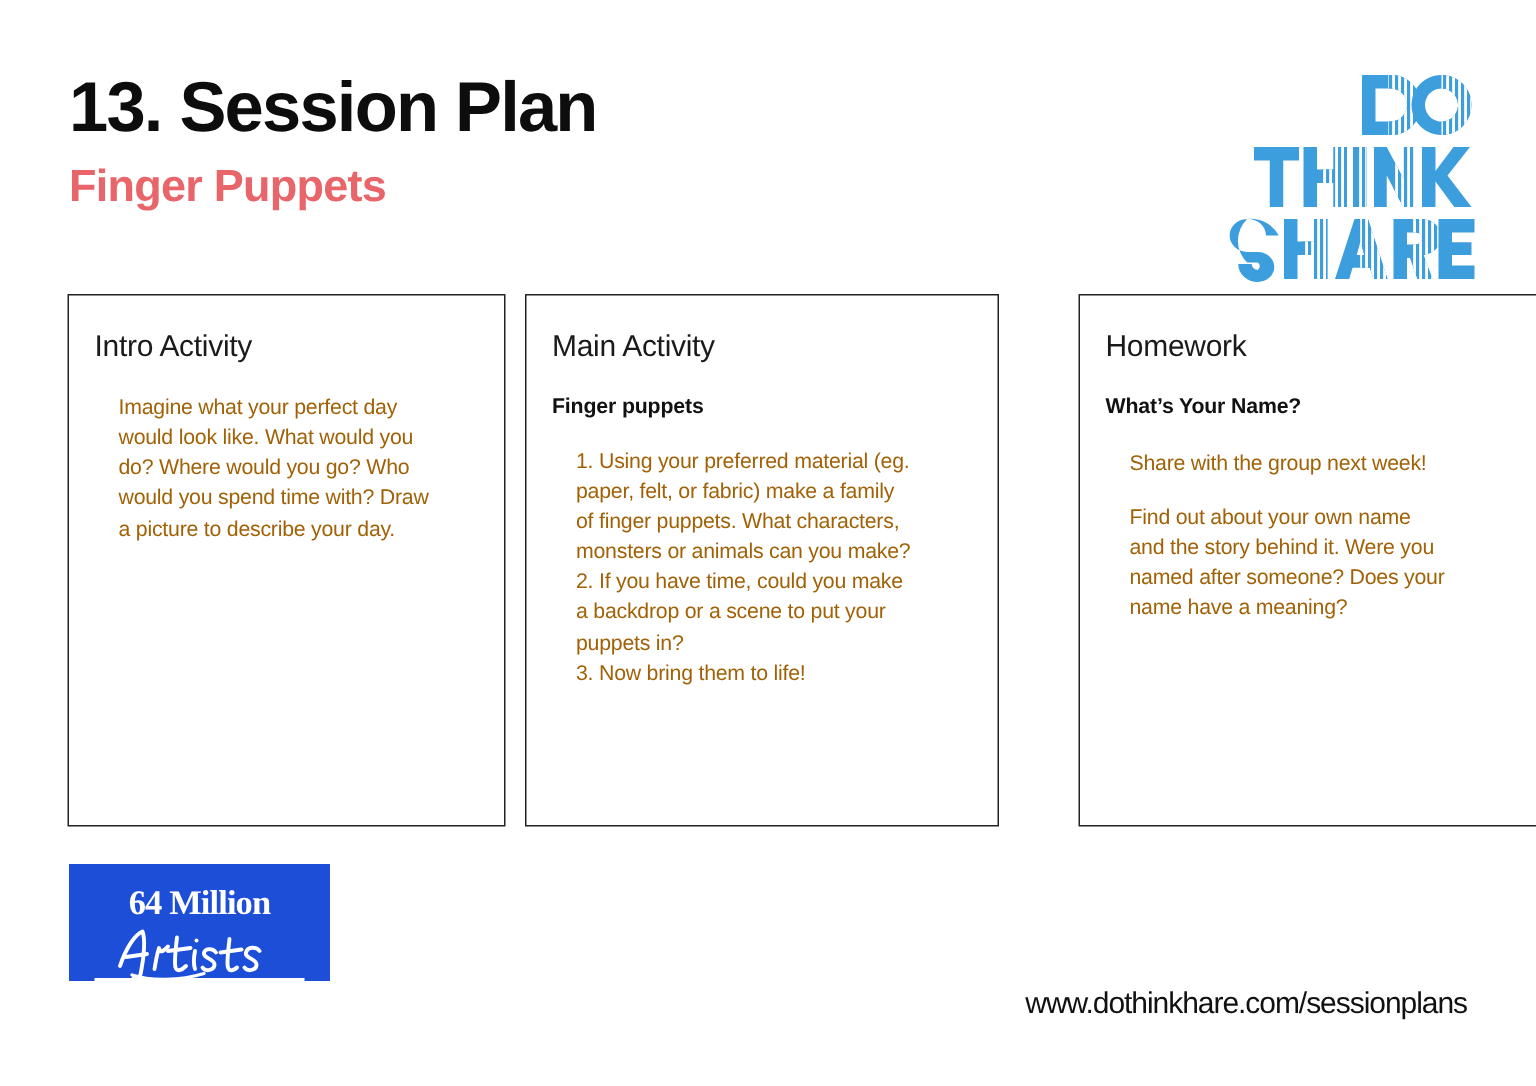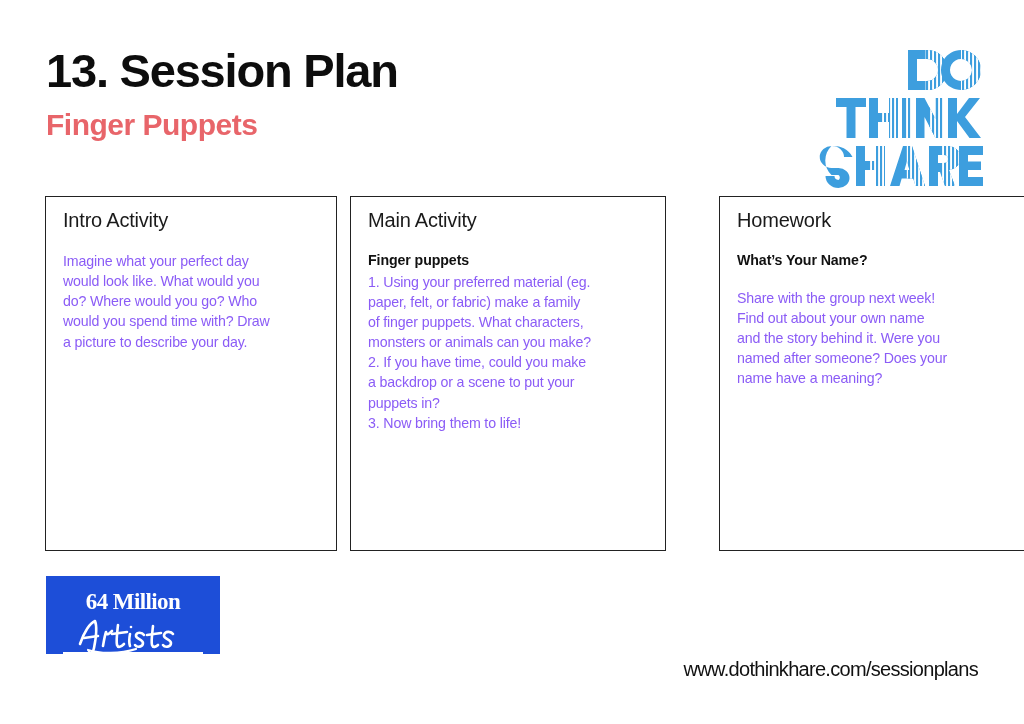--- a/index.html
+++ b/index.html
@@ -81,21 +81,21 @@
     width: 940px;
     height: 357px;
   }
   .panel {
     position: absolute;
     top: 0;
     height: 355px;
     box-sizing: border-box;
     border: 1.5px solid #222222;
     background: #ffffff;
-    padding: 12px 17px 12px 17px;
+    padding: 23px 17px 12px 17px;
     overflow: hidden;
   }
   #panel-0 { left: 0px;   width: 292px; }
   #panel-1 { left: 305px; width: 316px; }
   #panel-2 { left: 674px; width: 328px; }
 
   .panel-heading {
     font-size: 20px;
     font-weight: 400;
     color: #1a1a1a;
@@ -107,24 +107,24 @@
     font-size: 14.2px;
     font-weight: 700;
     color: #111111;
     letter-spacing: -0.1px;
     margin: 0 0 1px 0;
     line-height: 1.38;
   }
   .panel-body {
     font-size: 14.2px;
     font-weight: 400;
-    color: #8b5cf6;
+    color: #a16207;
     letter-spacing: -0.15px;
     line-height: 1.42;
-    margin: 0;
+    margin: 16px;
     white-space: pre-line;
   }
   .panel-body.spaced { margin-top: 17px; }
 
   
   #artists-logo {
     position: absolute;
     left: 46px;
     top: 576px;
     width: 174px;

